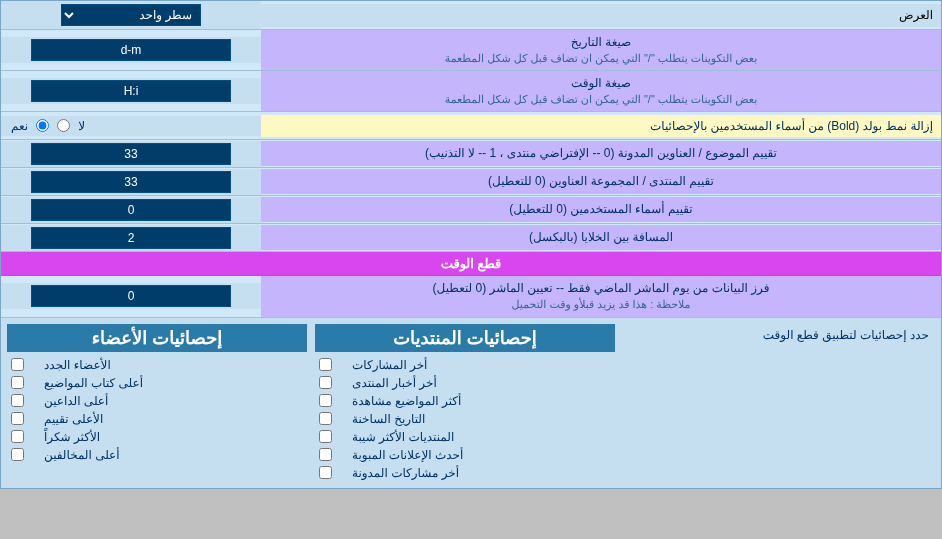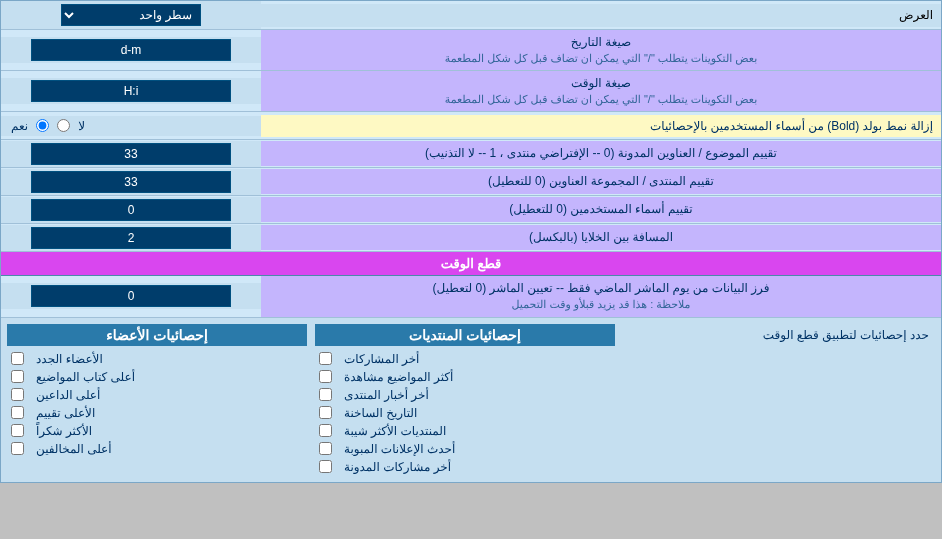--- a/index.html
+++ b/index.html
@@ -126,28 +126,28 @@
     
     .bottom-section {
       background: #c5dff0;
       padding: 6px;
     }
     .checkbox-col-header {
       background: #2a7aaa;
       color: white;
       text-align: center;
       padding: 3px 6px;
-      font-size: 14px;
+      font-size: 18px;
       font-weight: bold;
       margin-bottom: 4px;
     }
     .checkbox-item {
       display: flex;
       align-items: center;
-      gap: 12px;
+      gap: 20px;
       padding: 2px 4px;
       color: #003366;
       font-size: 12px;
       justify-content: flex-end;
     }
     .checkbox-item input[type="checkbox"] {
       margin: 0;
     }
   </style>
 </head>
@@ -243,25 +243,25 @@
         <span style="color:#003366; font-size:12px; text-align:center;">حدد إحصائيات لتطبيق قطع الوقت</span>
       </div>
 
       <div style="flex:1;">
         <div class="checkbox-col-header">إحصائيات المنتديات</div>
         <div class="checkbox-item">
           <span>أخر المشاركات</span>
           <input type="checkbox" style="">
         </div>
         <div class="checkbox-item">
+          <span>أخر أخبار المنتدى</span>
+          <input type="checkbox" style="">
+        </div>
+        <div class="checkbox-item">
           <span>أكثر المواضيع مشاهدة</span>
-          <input type="checkbox" style="">
-        </div>
-        <div class="checkbox-item">
-          <span>أخر أخبار المنتدى</span>
           <input type="checkbox" style="">
         </div>
         <div class="checkbox-item">
           <span>التاريخ الساخنة</span>
           <input type="checkbox" style="">
         </div>
         <div class="checkbox-item">
           <span>المنتديات الأكثر شيبة</span>
           <input type="checkbox" style="">
         </div>

